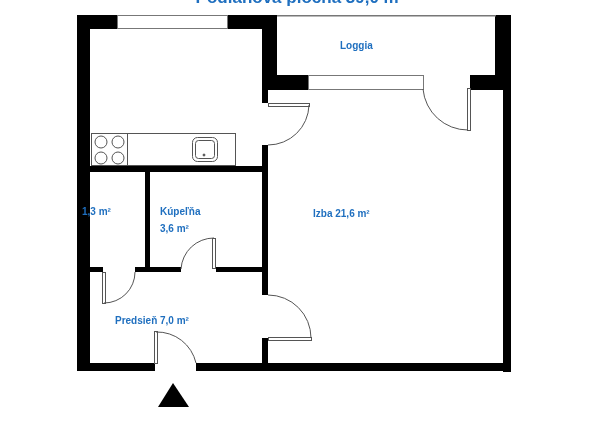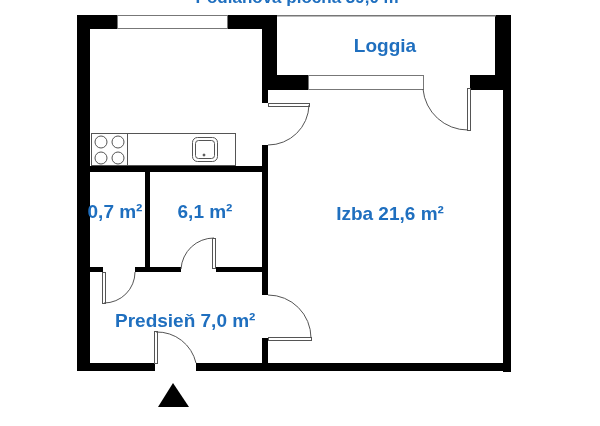--- a/index.html
+++ b/index.html
@@ -4,22 +4,22 @@
 <style>
   html, body { margin: 0; padding: 0; background: #ffffff; }
   body { width: 600px; height: 426px; overflow: hidden; position: relative; font-family: "Liberation Sans", sans-serif; }
   .plan { position: absolute; left: 0; top: 0; width: 600px; height: 426px; }
   .title {
     position: absolute; left: 0; top: -11px; width: 600px; text-align: center;
     font-family: "Liberation Sans", sans-serif; font-weight: bold; font-size: 17px;
     color: #1f6fbf; line-height: 18px; white-space: nowrap;
   }
   .lbl {
-    position: absolute; text-align: center; font-family: "Liberation Sans", sans-serif;
-    font-weight: bold; font-size: 19px; line-height: 17px; color: #1f6fbf; white-space: nowrap;
+    position: absolute; font-family: "Liberation Sans", sans-serif;
+    font-weight: bold; font-size: 10px; line-height: 17px; color: #1f6fbf; white-space: nowrap;
   }
 </style>
 </head>
 <body>
 
 <div class="title">Podlahová plocha 39,0 m²</div>
 
 <svg class="plan" width="600" height="426" viewBox="0 0 600 426" xmlns="http://www.w3.org/2000/svg">
 
   <line x1="77" y1="15.5" x2="511" y2="15.5" stroke="#aaaaaa" stroke-width="1"></line>
@@ -102,26 +102,27 @@
 </svg>
 
 <div class="lbl" style="left:340px; top:37px; width:90px;">
   <span>Loggia</span>
 </div>
 
 <div class="lbl" style="left:115px; top:66px; width:110px;">
 </div>
 
 <div class="lbl" style="left:82px; top:203px; width:66px;">
-  <div>0,7 m²</div>
+  <div>1,3 m²</div>
 </div>
 
 <div class="lbl" style="left:160px; top:203px; width:90px;">
-  <div>6,1 m²</div>
+  <div>Kúpeľňa</div>
+  <div>3,6 m²</div>
 </div>
 
-<div class="lbl" style="left:330px; top:205px; width:120px;">
+<div class="lbl" style="left:313px; top:205px; width:120px;">
   <span>Izba 21,6 m²</span>
 </div>
 
 <div class="lbl" style="left:115px; top:312px; width:130px;">
   <span>Predsieň 7,0 m²</span>
 </div>
 
 </body></html>

